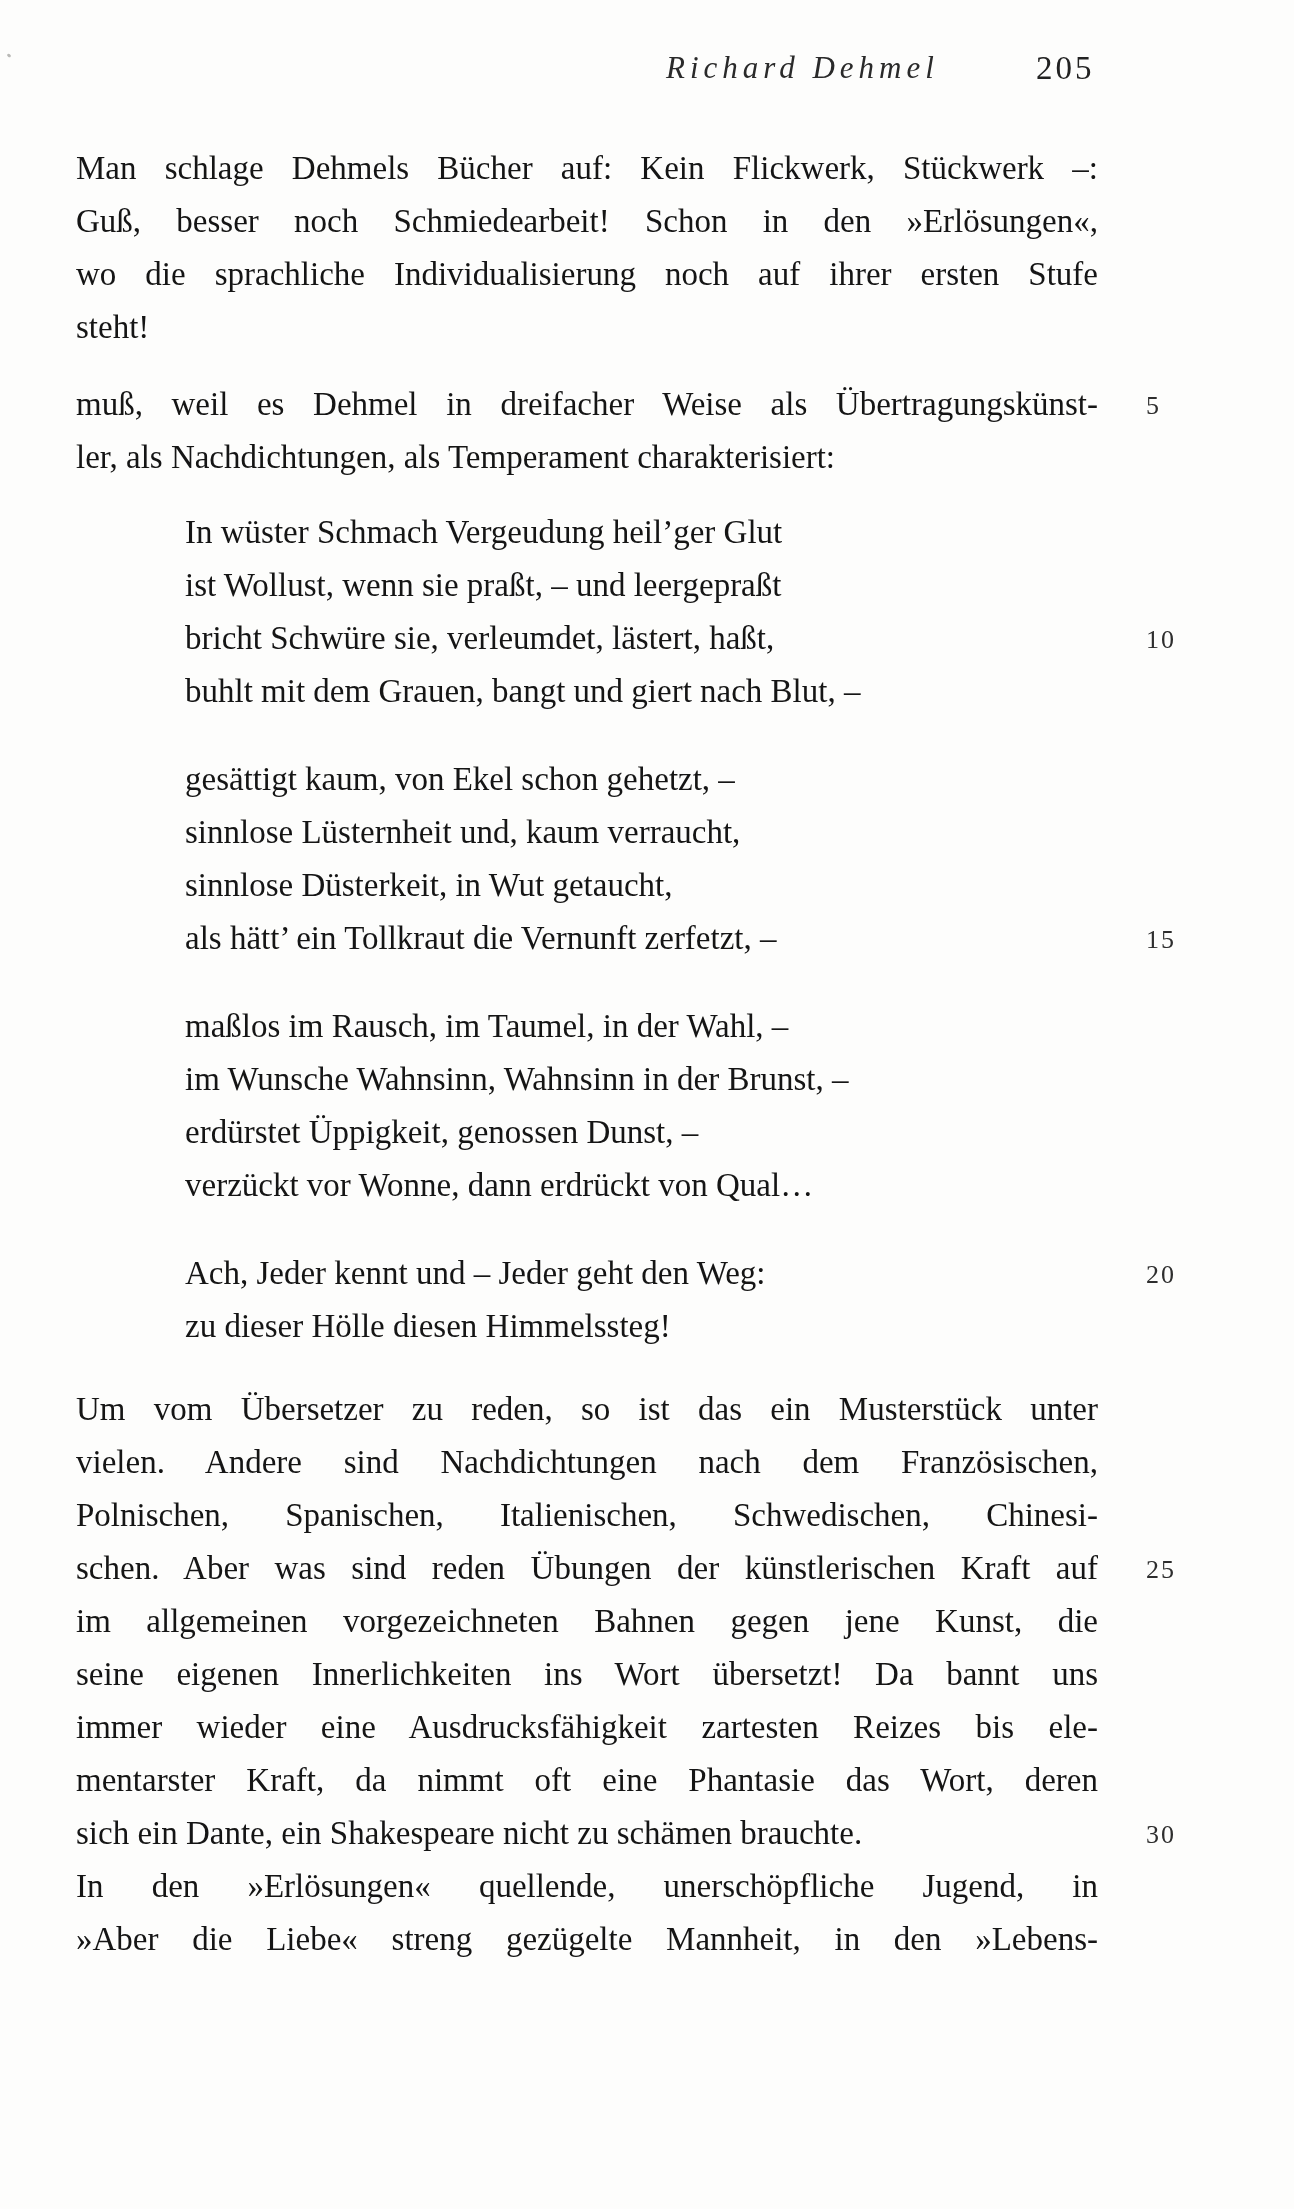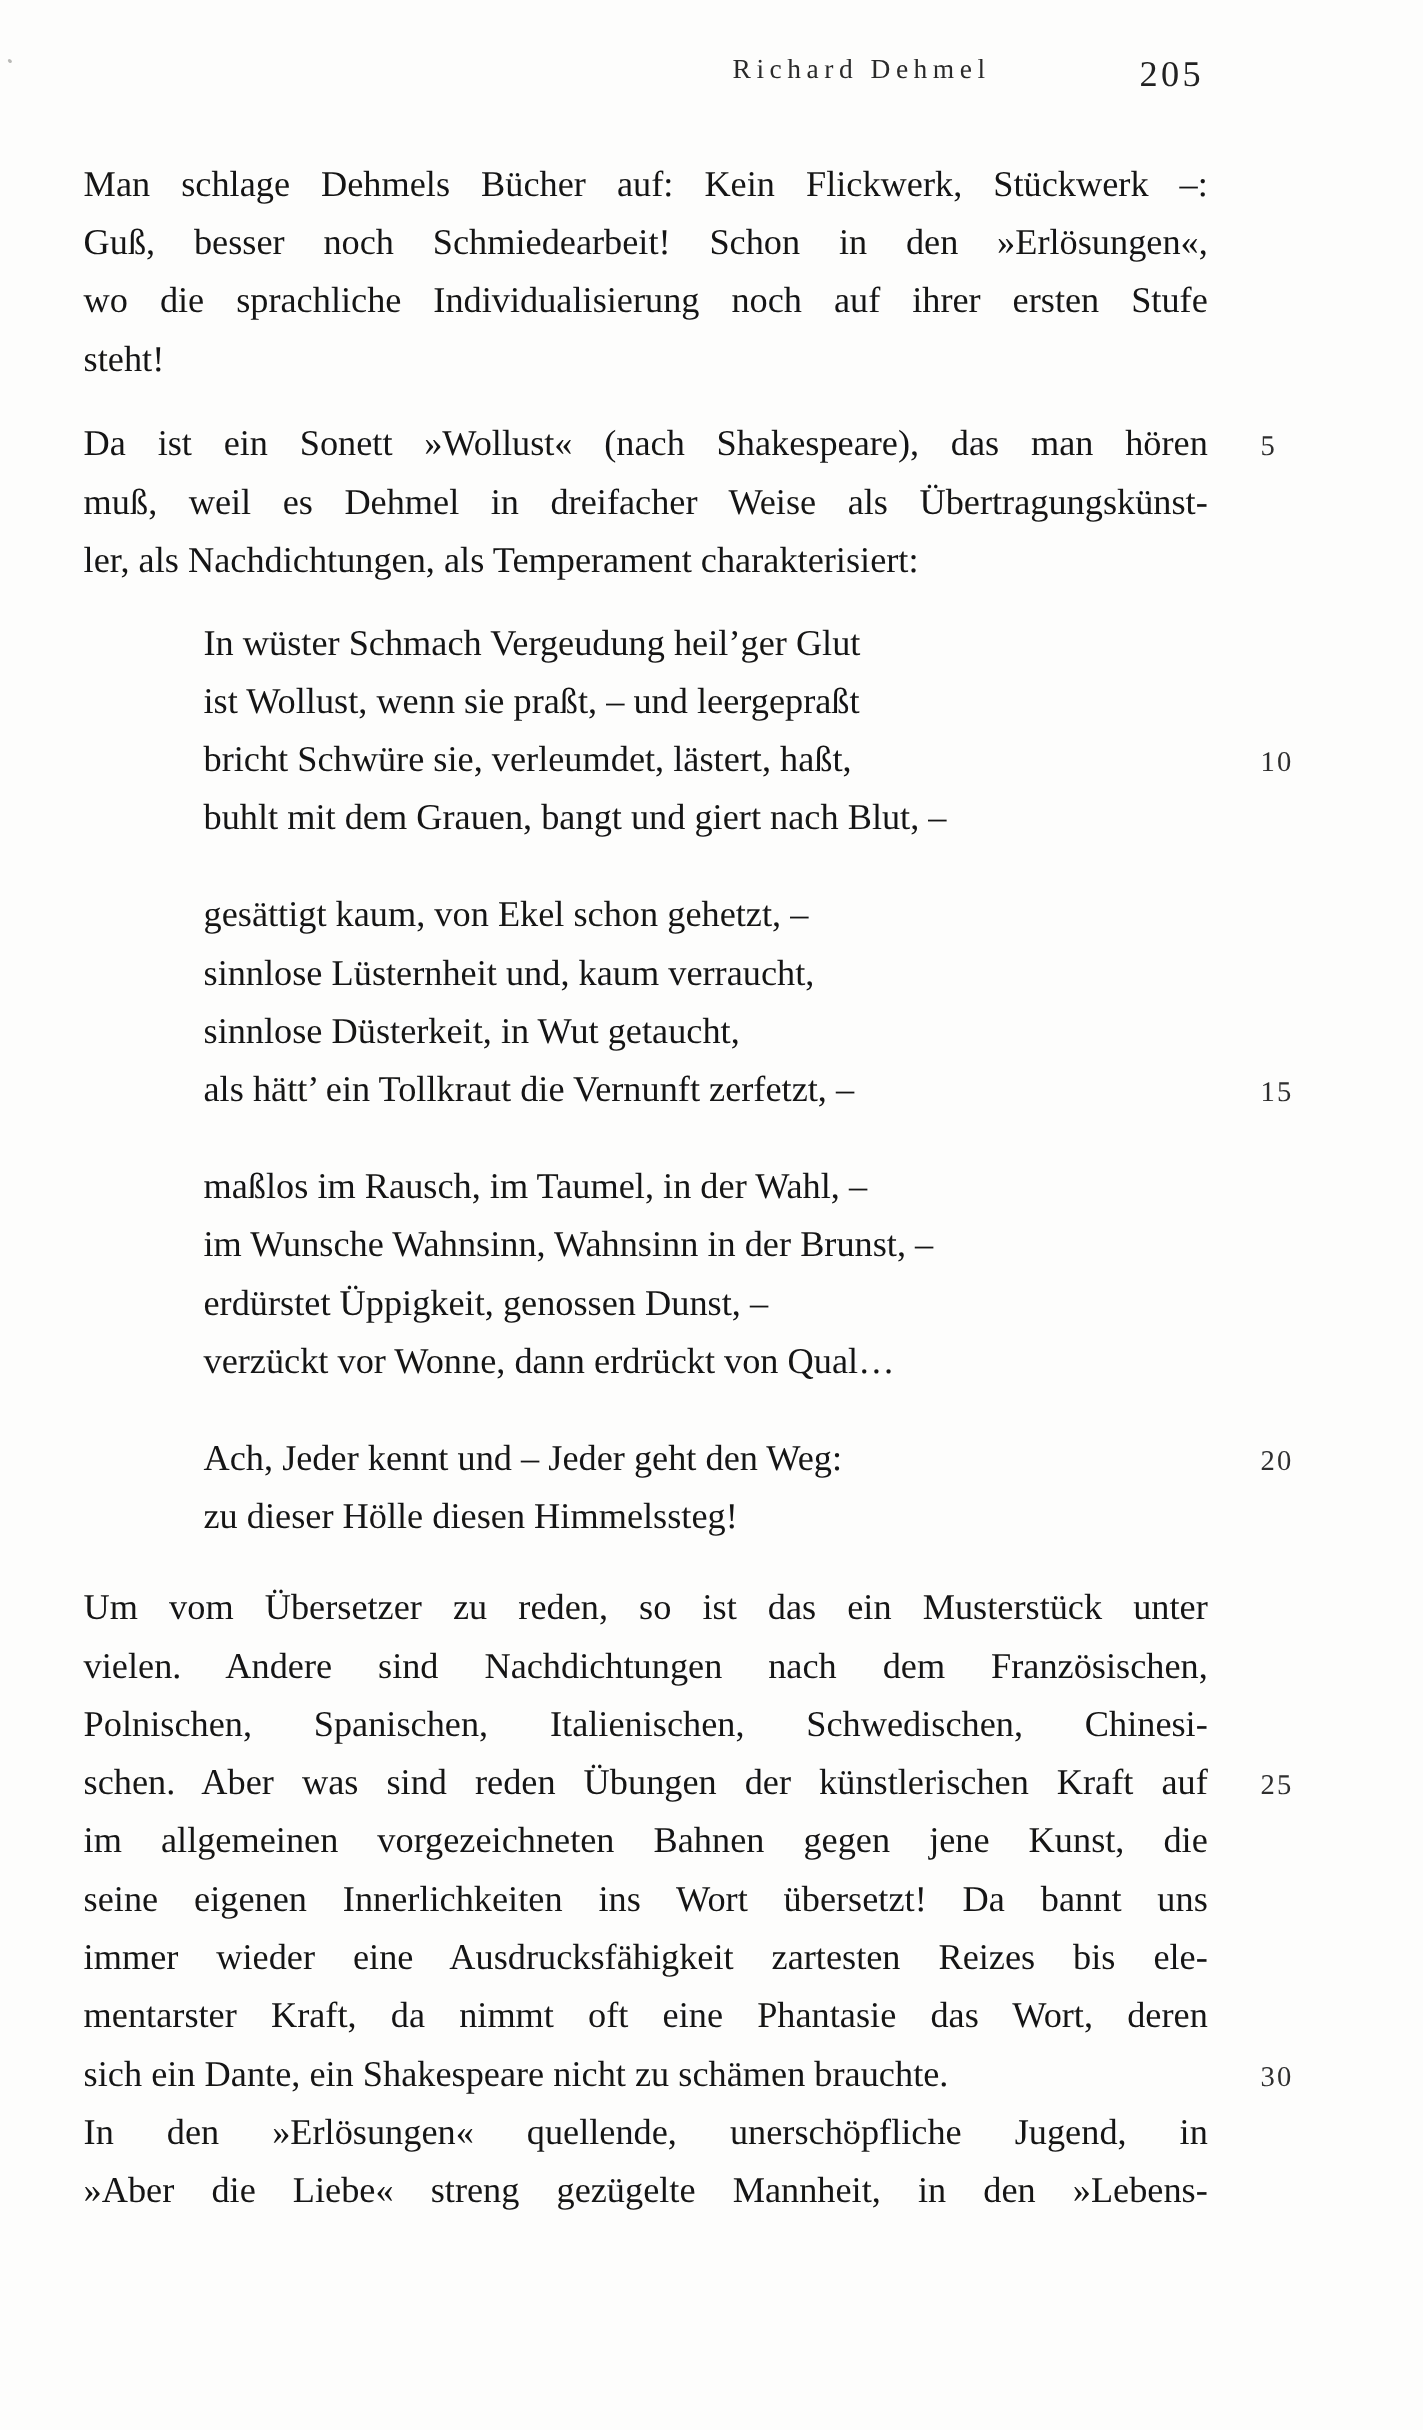--- a/index.html
+++ b/index.html
@@ -31,21 +31,22 @@
     position: absolute;
     left: 0;
     top: 50px;
     width: 100%;
     height: 44px;
   }
   .running-head .author {
     position: absolute;
     left: 666px;
     top: 0;
-    font-size: 25px;
+    font-style: italic;
+    font-size: 31px;
     letter-spacing: 5px;
     color: #2a2a2a;
     white-space: nowrap;
   }
   .running-head .page-number {
     position: absolute;
     left: 1036px;
     top: 0;
     font-size: 33px;
     letter-spacing: 3px;
@@ -103,21 +104,21 @@
   </header>
 
   <main class="text-block">
       <div class="block paragraph">
         <div class="line justify"><span class="line-text">Man schlage Dehmels Bücher auf: Kein Flickwerk, Stückwerk –:</span></div>
         <div class="line justify"><span class="line-text">Guß, besser noch Schmiedearbeit! Schon in den »Erlösungen«,</span></div>
         <div class="line justify"><span class="line-text">wo die sprachliche Individualisierung noch auf ihrer ersten Stufe</span></div>
         <div class="line"><span class="line-text">steht!</span></div>
       </div>
       <div class="block paragraph">
-        <div class="line justify"><span class="line-text">Da ist ein Sonett »Wollust« (nach Shakespeare), das man hören</span><span class="margin-lineno">5</span></div>
+        <div class="line justify"><span class="margin-lineno">5</span></div>
         <div class="line justify"><span class="line-text">muß, weil es Dehmel in dreifacher Weise als Übertragungskünst-</span></div>
         <div class="line"><span class="line-text">ler, als Nachdichtungen, als Temperament charakterisiert:</span></div>
       </div>
       <div class="block stanza">
         <div class="line poem"><span class="line-text">In wüster Schmach Vergeudung heil’ger Glut</span></div>
         <div class="line poem"><span class="line-text">ist Wollust, wenn sie praßt, – und leergepraßt</span></div>
         <div class="line poem"><span class="line-text">bricht Schwüre sie, verleumdet, lästert, haßt,</span><span class="margin-lineno">10</span></div>
         <div class="line poem"><span class="line-text">buhlt mit dem Grauen, bangt und giert nach Blut, –</span></div>
       </div>
       <div class="block stanza">

